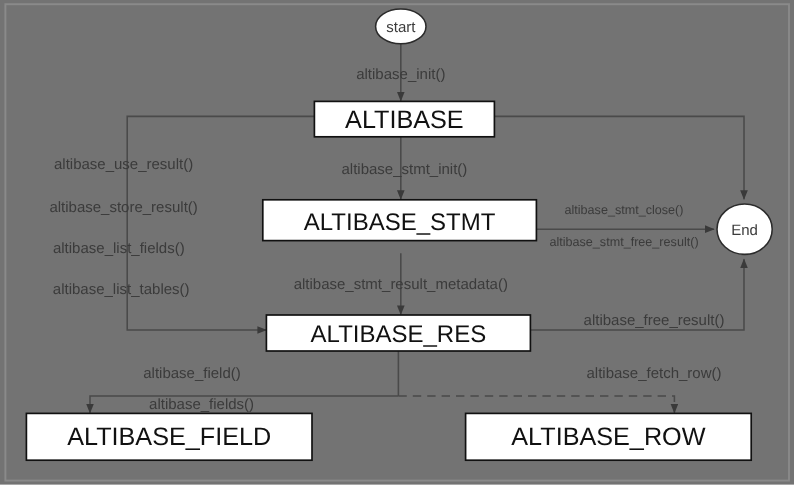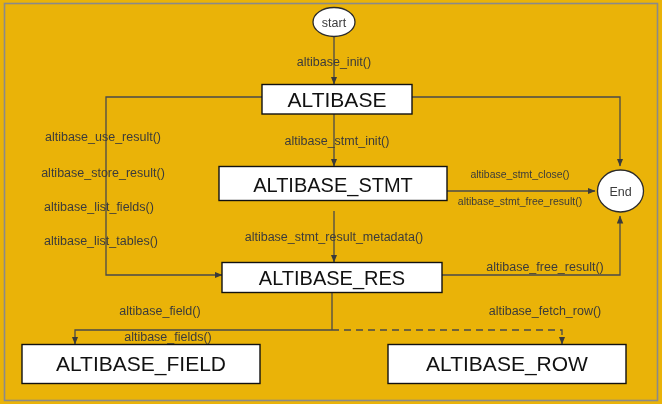--- a/index.html
+++ b/index.html
@@ -1,18 +1,18 @@
 <!DOCTYPE html>
 <html><head>
 <meta charset="utf-8">
 <style>
   html,body{margin:0;padding:0;background:#ffffff;}
   body{width:662px;height:404px;overflow:hidden;
        font-family:"Liberation Sans","DejaVu Sans",sans-serif;}
-  #canvas{position:relative;width:662px;height:404px;background:#eab308;}
+  #canvas{position:relative;width:662px;height:404px;background:#737373;}
   svg{position:absolute;left:0;top:0;width:662px;height:404px;}
   text{font-family:"Liberation Sans","DejaVu Sans",sans-serif;fill:#3b3b3b;}
   .boxlabel{font-size:21px;fill:#111;}
   .stmtlabel{font-size:20px;fill:#111;}
   .fnlabel{font-size:12.5px;fill:#3b3b3b;}
   .fnlabel-sm{font-size:10.5px;fill:#3b3b3b;}
   .nodelabel{font-size:12.5px;fill:#3b3b3b;}
   .box{fill:#ffffff;stroke:#111111;stroke-width:1.4;}
   .outer{fill:none;stroke:#8a8a8a;stroke-width:1.6;}
   .circ{fill:#ffffff;stroke:#2b2b2b;stroke-width:1.3;}

